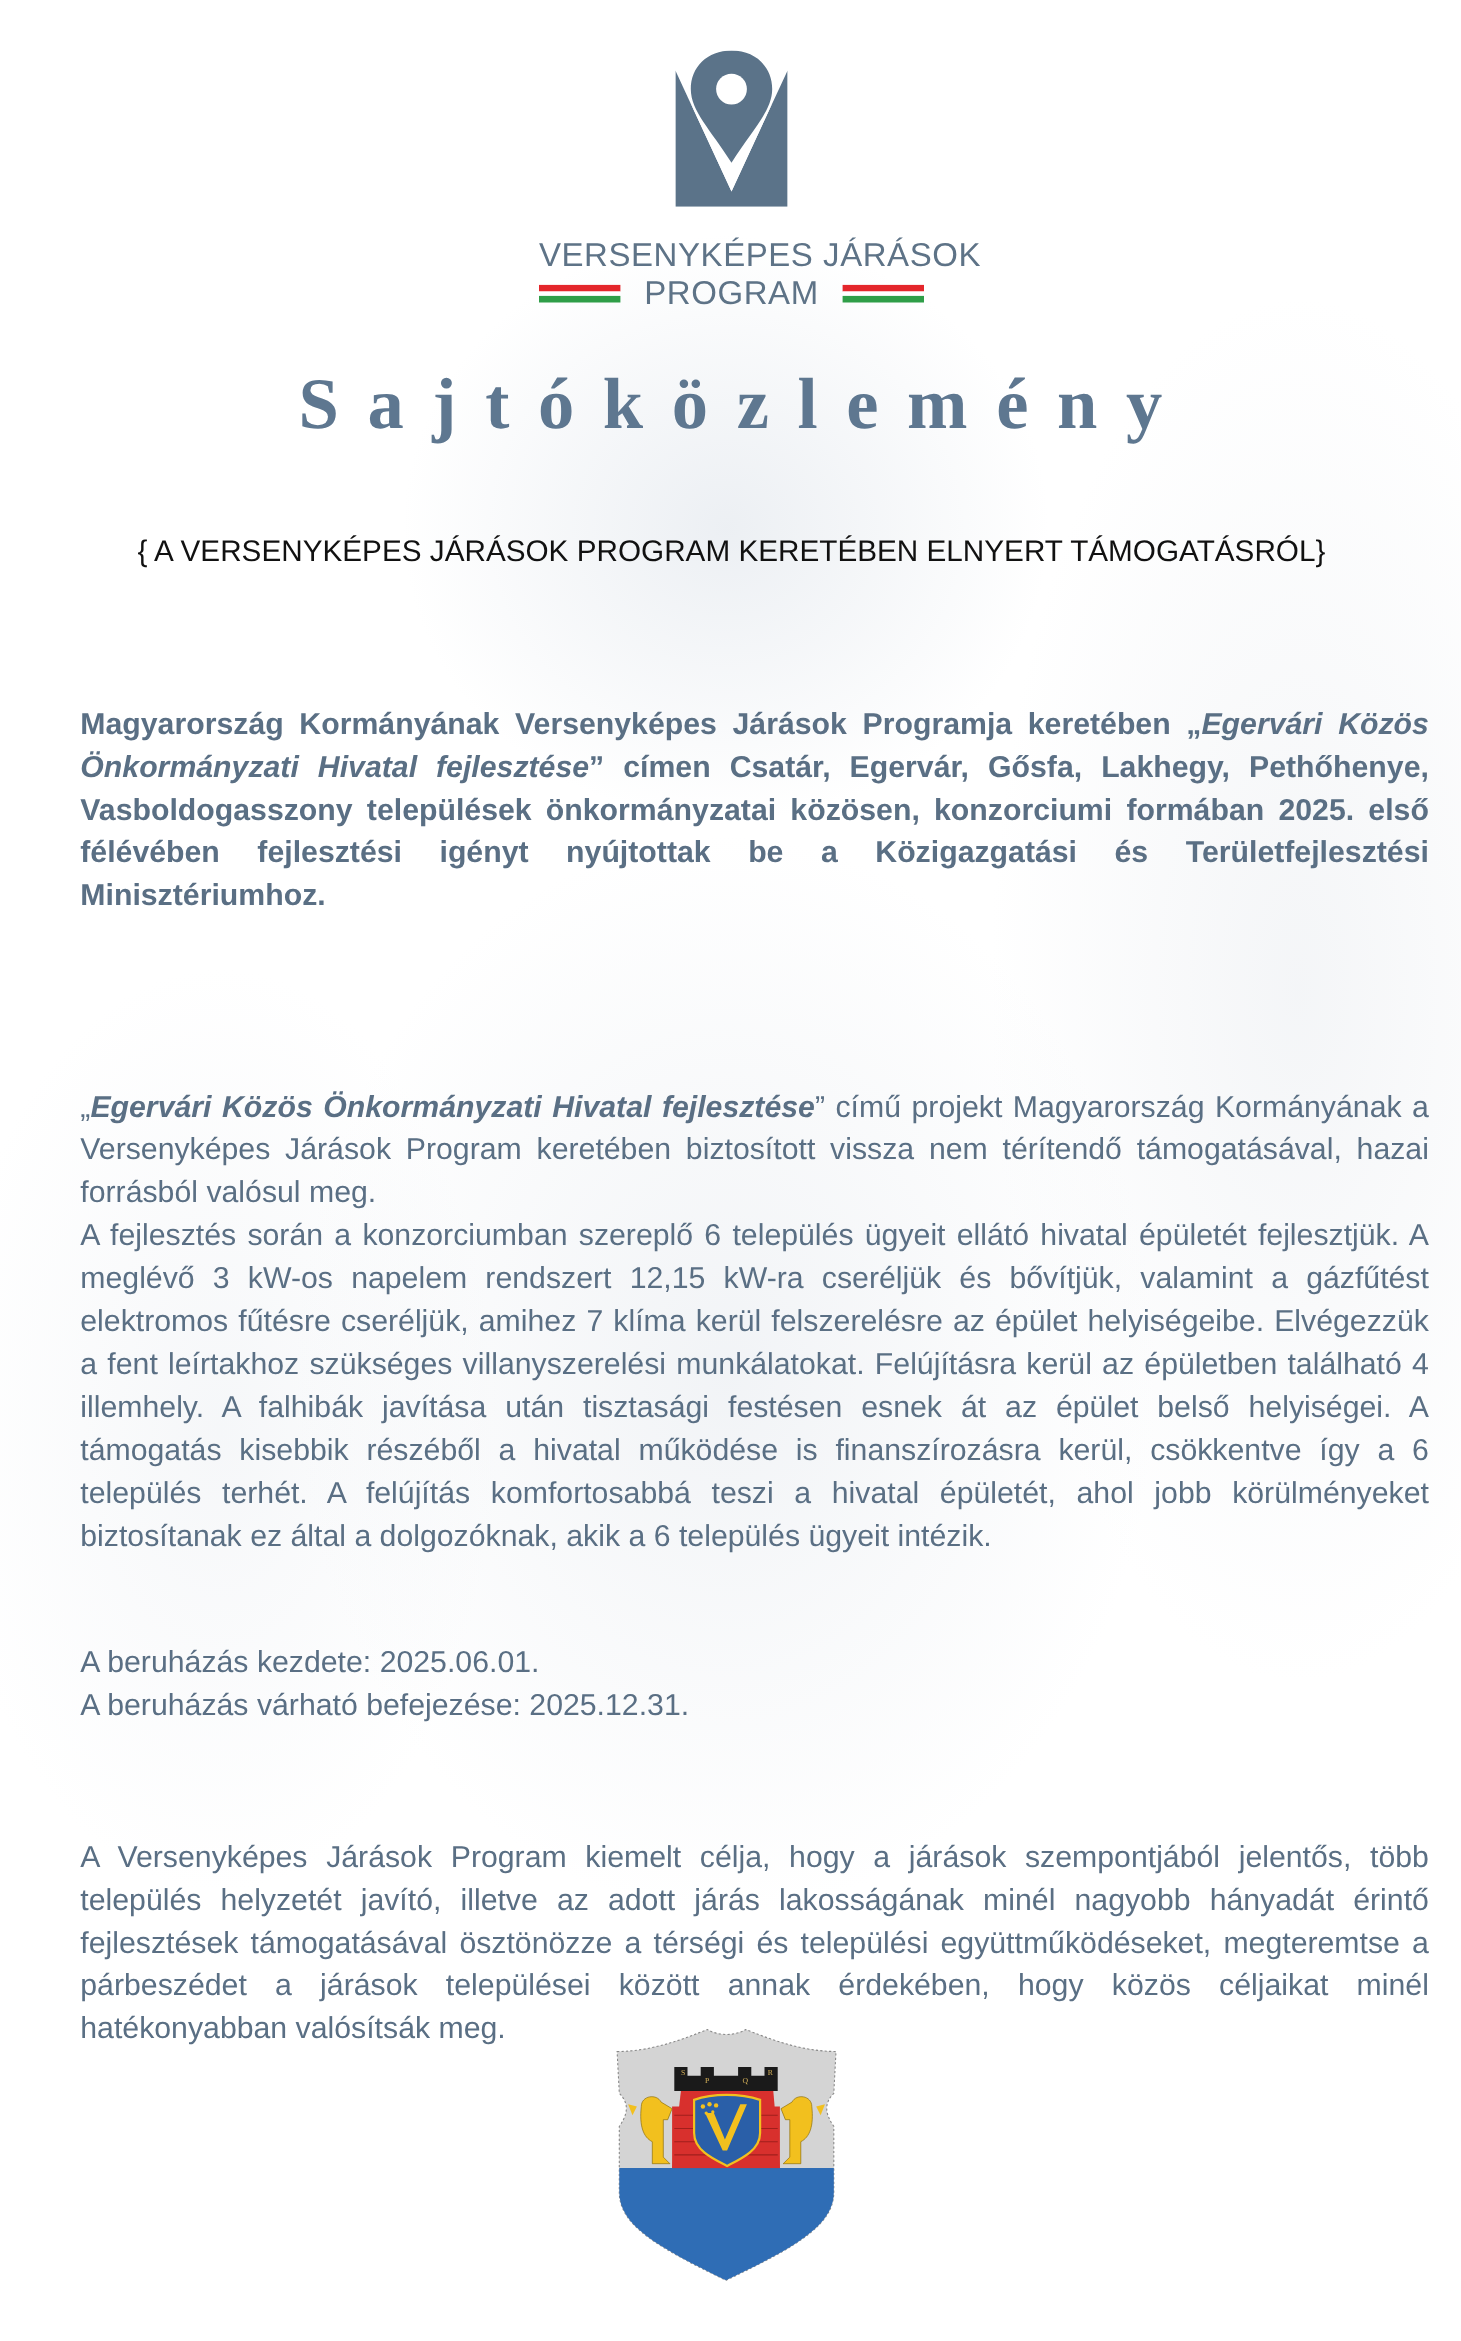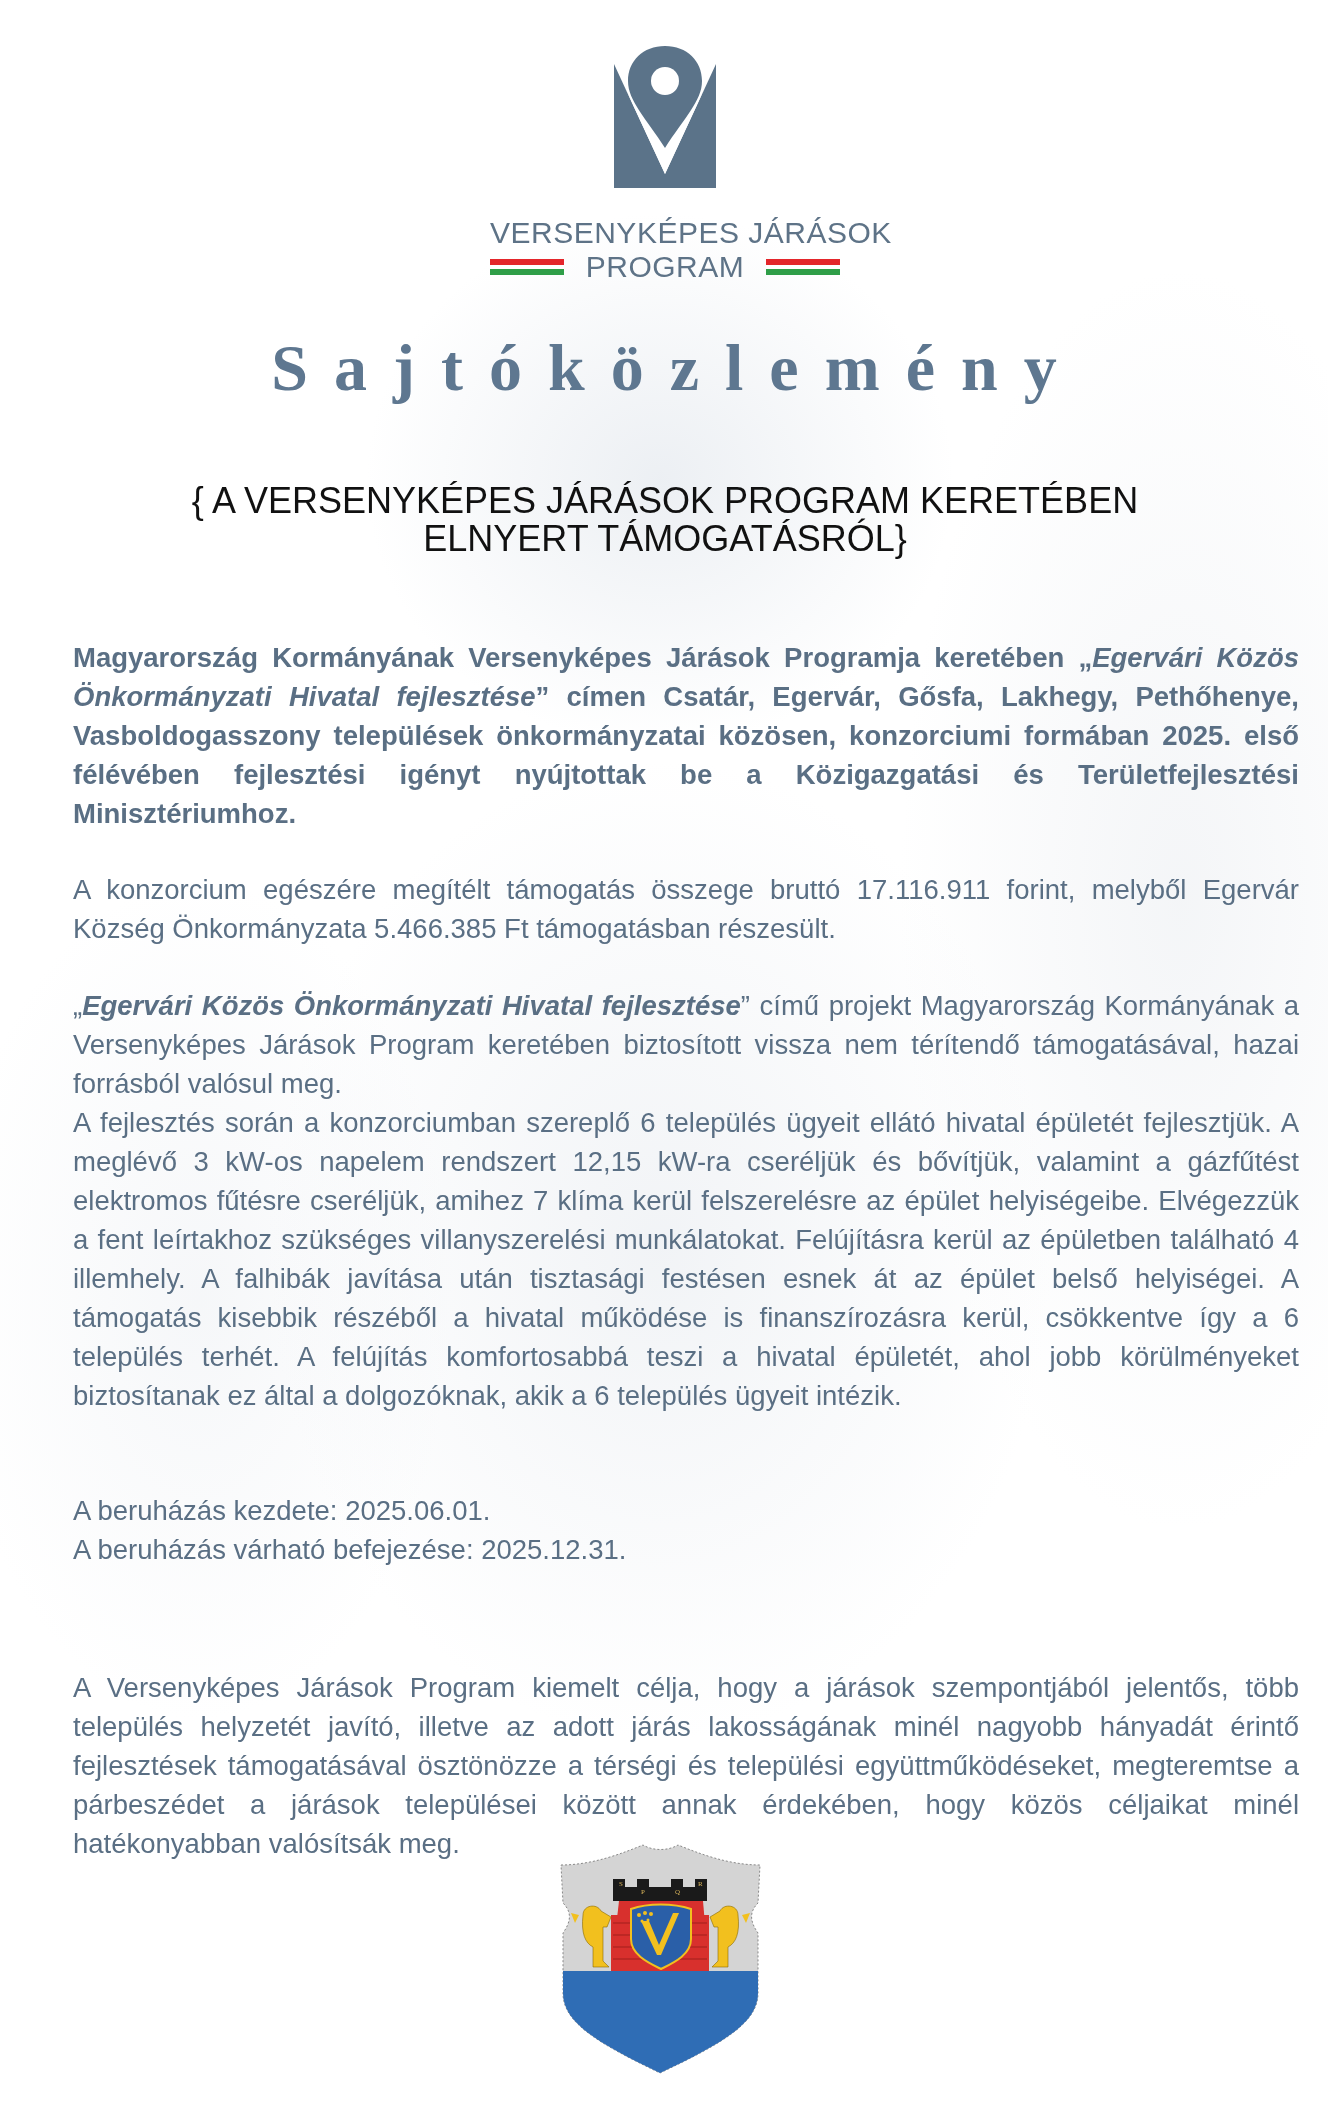--- a/index.html
+++ b/index.html
@@ -32,21 +32,21 @@
   .stripe .g { background: #2f9e48; }
 
   .press-title {
     position: absolute; top: 330px; left: 0; width: 1328px; text-align: center;
     font-family: "Liberation Serif", serif; font-weight: bold;
     font-size: 66px; color: #5e7790; letter-spacing: 26px; padding-left: 26px; box-sizing: border-box;
   }
 
   .subtitle {
     position: absolute; top: 482px; left: 120px; width: 1090px; text-align: center;
-    font-size: 36px; line-height: 38px; color: #111111;
+    font-size: 27px; line-height: 38px; color: #111111;
   }
 
   .body {
     position: absolute; left: 53px; width: 1226px;
     font-size: 27.5px; line-height: 39px; color: #5a6f84; text-align: justify; margin-left: 20px;
   }
   .p1 { top: 638px; font-weight: bold; }
   .p2 { top: 870px; }
   .p3 { top: 986px; }
   .p4 { top: 1103px; }
@@ -89,23 +89,20 @@
   </div>
 
   <div class="press-title">Sajtóközlemény</div>
 
   <div class="subtitle">{ A VERSENYKÉPES JÁRÁSOK PROGRAM KERETÉBEN ELNYERT TÁMOGATÁSRÓL}</div>
 
   <div class="body p1">
     <p><span>Magyarország Kormányának Versenyképes Járások Programja keretében „</span><em>Egervári Közös Önkormányzati Hivatal fejlesztése</em><span>” címen Csatár, Egervár, Gősfa, Lakhegy, Pethőhenye, Vasboldogasszony települések önkormányzatai közösen, konzorciumi formában 2025. első félévében fejlesztési igényt nyújtottak be a Közigazgatási és Területfejlesztési Minisztériumhoz.</span></p>
   </div>
 
-  <div class="body p2">
-    <p>A konzorcium egészére megítélt támogatás összege bruttó 17.116.911 forint, melyből Egervár Község Önkormányzata 5.466.385 Ft támogatásban részesült.</p>
-  </div>
 
   <div class="body p3">
     <p><span>„</span><b><em>Egervári Közös Önkormányzati Hivatal fejlesztése</em></b><span>” című projekt Magyarország Kormányának a Versenyképes Járások Program keretében biztosított vissza nem térítendő támogatásával, hazai forrásból valósul meg.</span></p>
   </div>
 
   <div class="body p4">
     <p>A fejlesztés során a konzorciumban szereplő 6 település ügyeit ellátó hivatal épületét fejlesztjük. A meglévő 3 kW-os napelem rendszert 12,15 kW-ra cseréljük és bővítjük, valamint a gázfűtést elektromos fűtésre cseréljük, amihez 7 klíma kerül felszerelésre az épület helyiségeibe. Elvégezzük a fent leírtakhoz szükséges villanyszerelési munkálatokat. Felújításra kerül az épületben található 4 illemhely. A falhibák javítása után tisztasági festésen esnek át az épület belső helyiségei. A támogatás kisebbik részéből a hivatal működése is finanszírozásra kerül, csökkentve így a 6 település terhét. A felújítás komfortosabbá teszi a hivatal épületét, ahol jobb körülményeket biztosítanak ez által a dolgozóknak, akik a 6 település ügyeit intézik.</p>
   </div>
 
   <div class="body p5">

